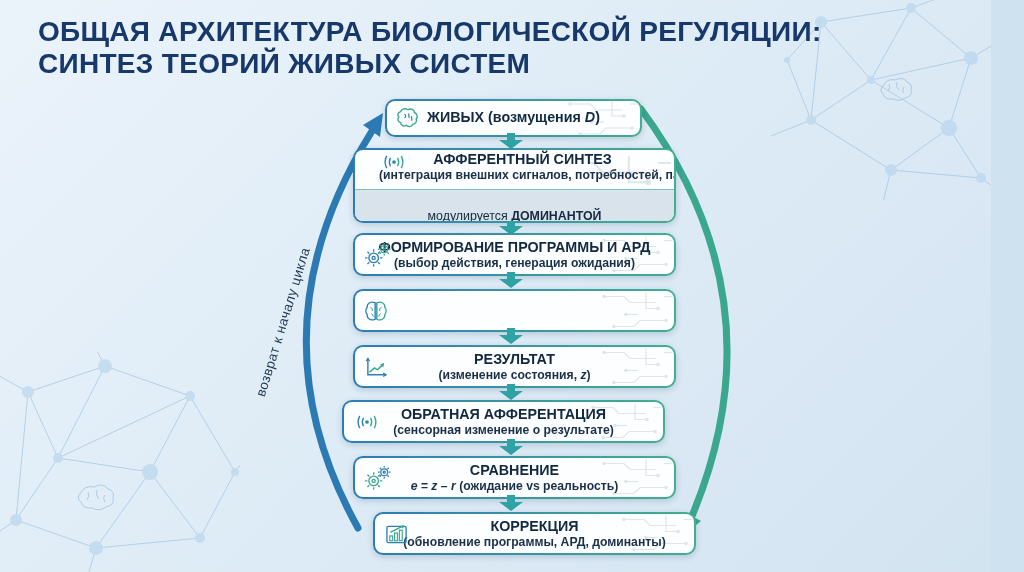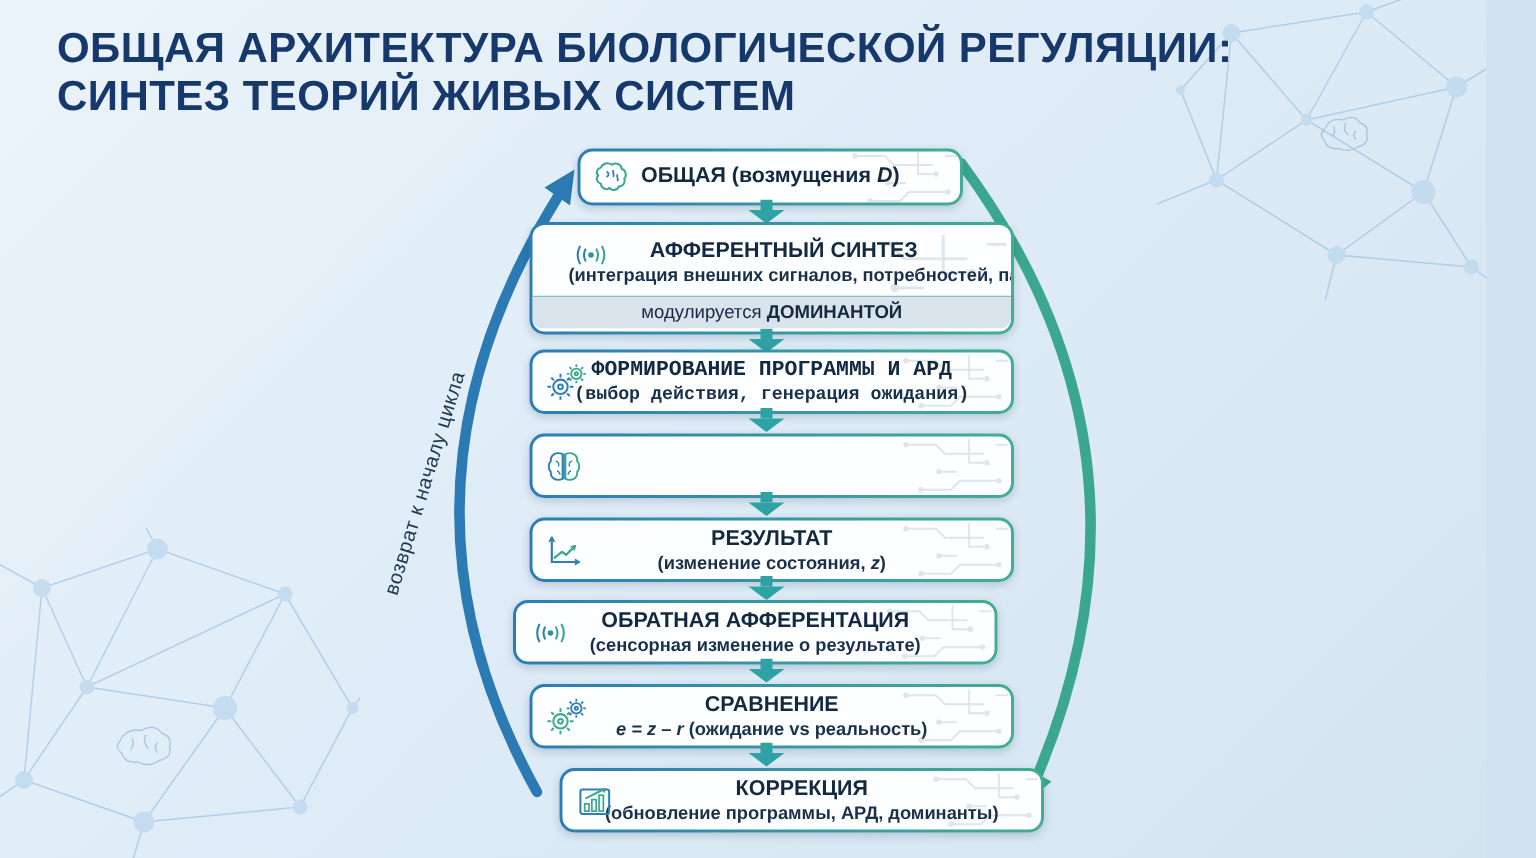--- a/index.html
+++ b/index.html
@@ -33,21 +33,21 @@
     display:flex;flex-direction:column;justify-content:center;overflow:hidden;}
   .box-main{position:relative;flex:1;display:flex;flex-direction:column;justify-content:center;}
   .box-icon{position:absolute;left:9px;top:50%;transform:translateY(-50%);z-index:3;display:flex;}
   .box-text{position:relative;z-index:2;text-align:center;padding:0 8px;}
   .t1{font-size:14.3px;font-weight:700;color:#132940;line-height:1.22;white-space:nowrap;}
   .t2{font-size:12.2px;font-weight:700;color:#1a3049;line-height:1.18;white-space:nowrap;}
   .seg-b{font-weight:700;}
   .seg-bi{font-weight:700;font-style:italic;}
   .band{position:relative;z-index:2;background:#d8e3ec;border-top:1.5px solid rgba(66,160,138,.55);
     border-radius:0 0 7px 7px;text-align:center;font-size:12.4px;color:#16293e;
-    padding:3px 0 4px 0;}
+    padding:19px 0 4px 0;}
   .circuit{position:absolute;right:0;top:0;height:100%;width:84px;z-index:1;opacity:.5;}
   .connector{position:absolute;width:30px;height:16px;color:var(--connector,#2fa3a3);}
 </style>
 </head>
 <body>
 
 <div class="stage">
 
   <svg class="deco deco-tr" width="220" height="200" viewBox="0 0 220 200" xmlns="http://www.w3.org/2000/svg">
     <g stroke="#8fb8dc" stroke-width="1" fill="none">
@@ -133,21 +133,21 @@
   </svg>
 </div>
       <span class="box-icon">
         <svg width="24" height="22" viewBox="0 0 26 24" fill="none" xmlns="http://www.w3.org/2000/svg">
           <path d="M13,3 C10,1 6,2 5,5 C2,6 1,9 3,11 C1,13 2,16 5,17 C5,20 9,22 11,20 C13,22 17,22 18,19 C21,19 23,16 22,13 C24,11 23,7 20,6 C20,3 16,1 13,3 Z" stroke="#3aa98f" stroke-width="1.5"></path>
           <path d="M9,8 C11,9 11,11 9,12 M14,7 C13,9 15,10 14,12 M17,10 C16,12 18,13 17,15" stroke="#2f7fb5" stroke-width="1.3"></path>
         </svg>
       </span>
       <div class="box-main">
           <div class="box-text">
-        <div class="t1"><span class="seg-b">ОБЩАЯ </span><span>(возмущения </span><span class="seg-bi">D</span><span>)</span></div>
+        <div class="t1"><span class="seg-b">ЖИВЫХ </span><span>(возмущения </span><span class="seg-bi">D</span><span>)</span></div>
       </div>
         </div>
     </div>
   </div>
 
   <div class="connector" style="left:496px;top:133px;">
     <svg width="30" height="16" viewBox="0 0 30 16" xmlns="http://www.w3.org/2000/svg">
       <rect x="11" y="0" width="8" height="7" fill="currentColor"></rect>
       <polygon points="3,7 27,7 15,16" fill="currentColor"></polygon>
     </svg>
@@ -190,21 +190,21 @@
     </div>
   </div>
 
   <div class="connector" style="left:496px;top:219px;">
     <svg width="30" height="16" viewBox="0 0 30 16" xmlns="http://www.w3.org/2000/svg">
       <rect x="11" y="0" width="8" height="7" fill="currentColor"></rect>
       <polygon points="3,7 27,7 15,16" fill="currentColor"></polygon>
     </svg>
   </div>
 
-  <div class="flow-box" style="left:353px;top:233px;width:319px;height:39px;font-family:Liberation Mono, monospace;">
+  <div class="flow-box" style="left:353px;top:233px;width:319px;height:39px;">
     <div class="box-inner">
       <div class="circuit">
   <svg viewBox="0 0 84 44" preserveAspectRatio="xMaxYMid slice" width="84" height="100%" xmlns="http://www.w3.org/2000/svg">
     <g fill="none" stroke="#c2cdd7" stroke-width="1.2">
       <polyline points="14,8 34,8 40,14 66,14"></polyline>
       <polyline points="24,38 44,38 50,32 76,32"></polyline>
       <polyline points="56,4 56,20 68,20"></polyline>
       <polyline points="74,8 82,8"></polyline>
       <polyline points="36,26 48,26"></polyline>
     </g>

